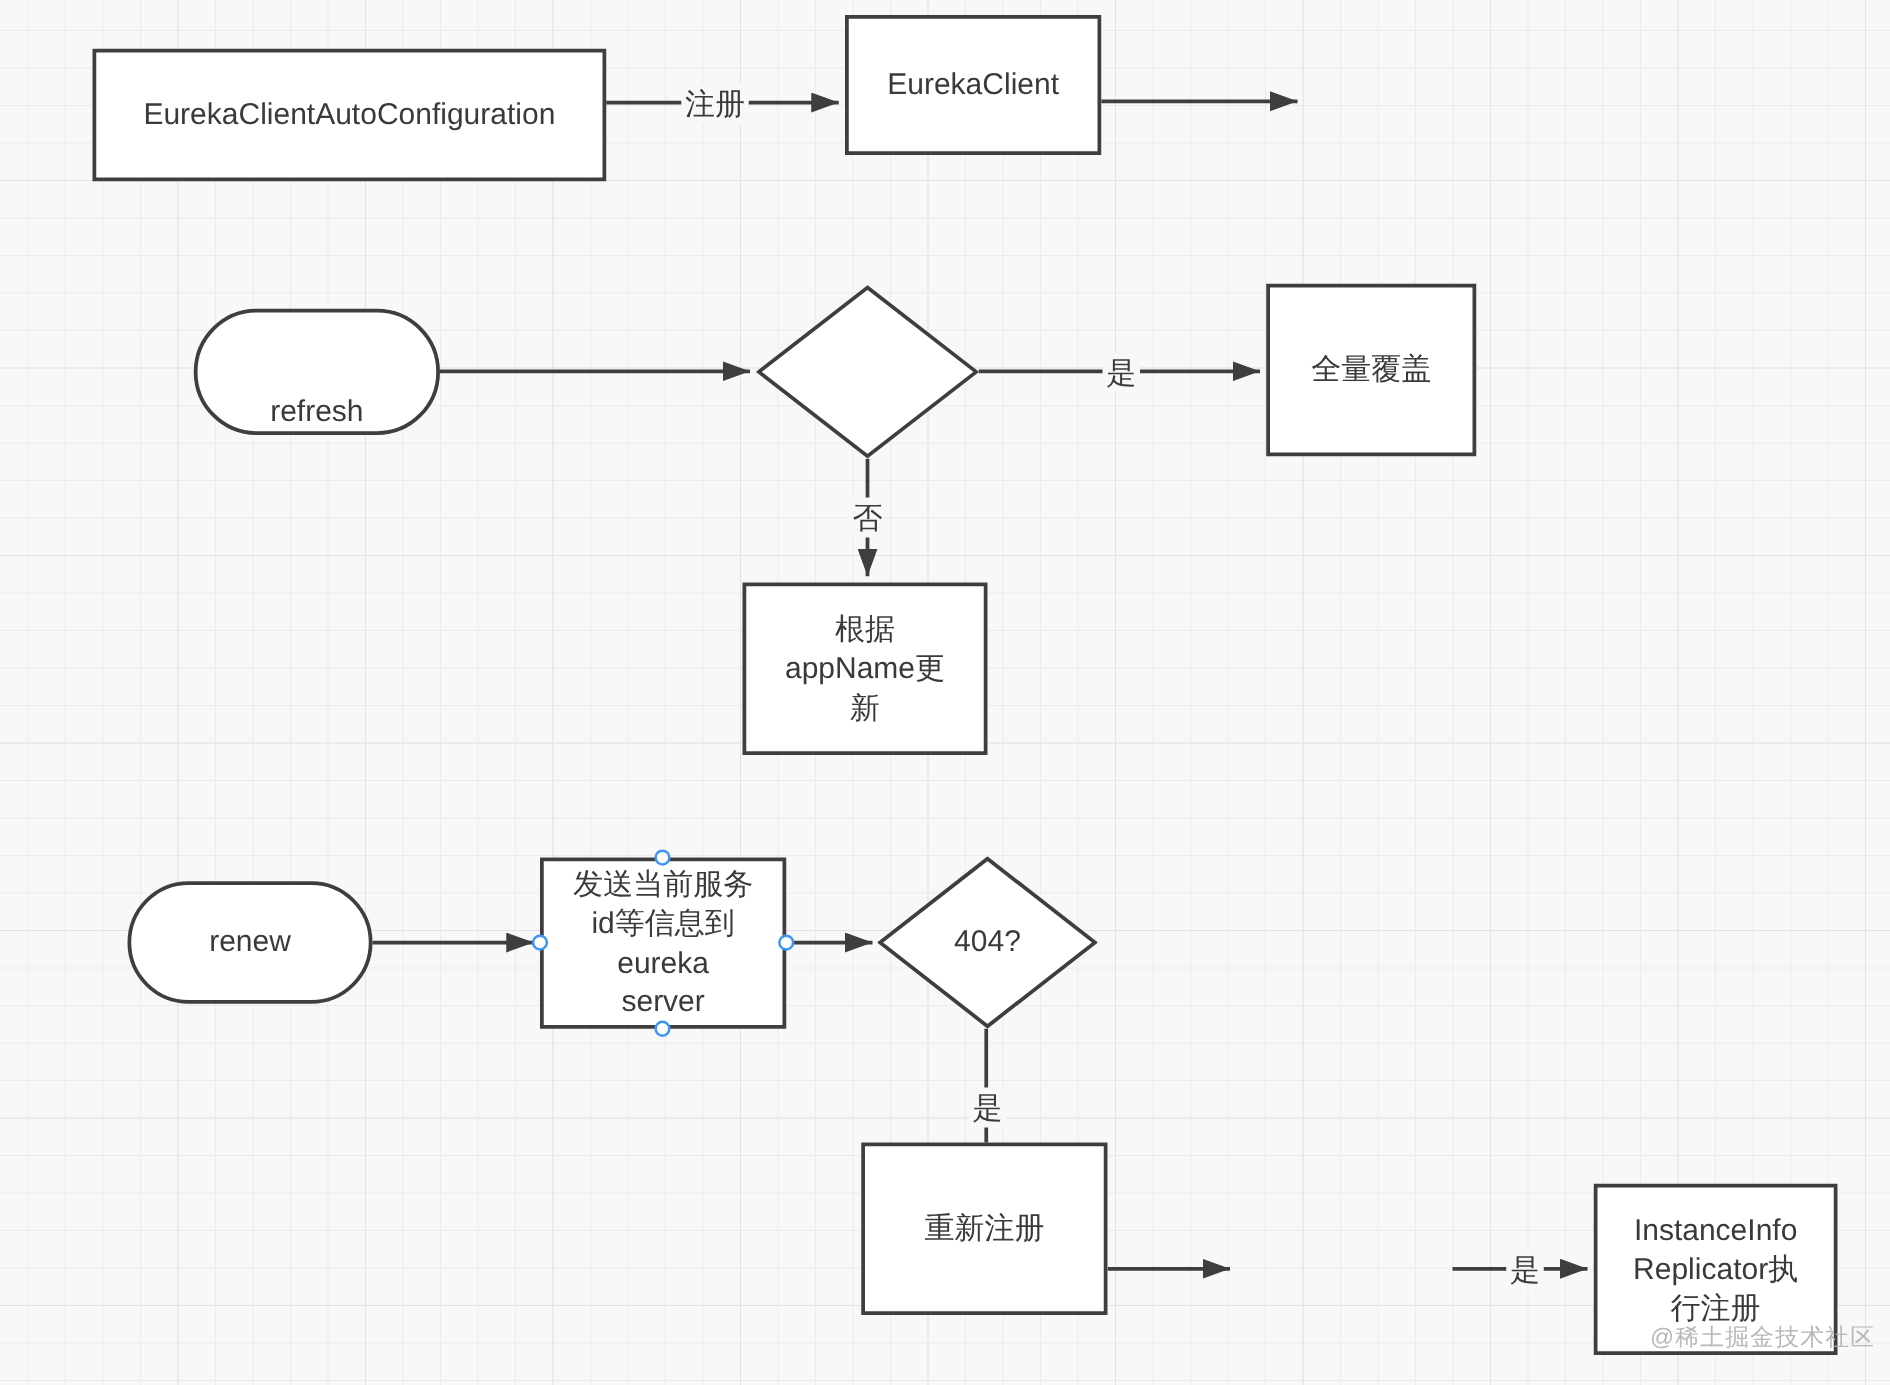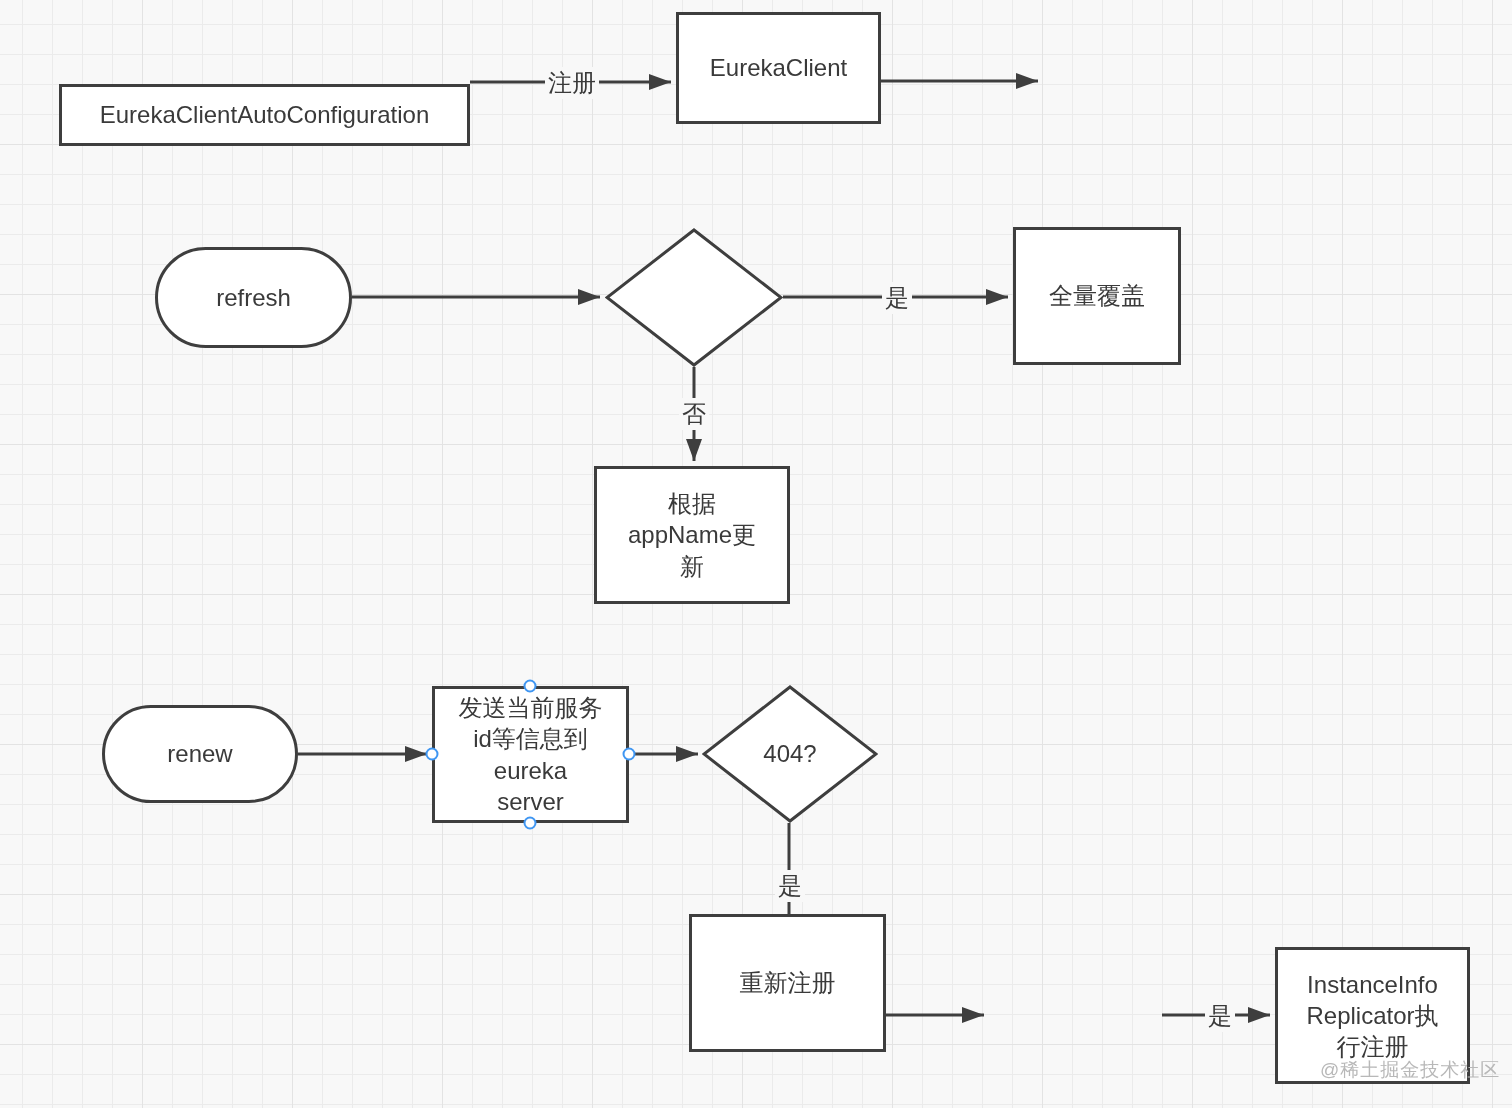--- a/index.html
+++ b/index.html
@@ -67,30 +67,30 @@
     <line x1="886" y1="1015" x2="984" y2="1015" marker-end="url(#ah)"></line>
     <line x1="1162" y1="1015" x2="1270" y2="1015" marker-end="url(#ah)"></line>
   </svg>
 
   <span class="edge-label" style="left:572px;top:83px;">注册</span>
   <span class="edge-label" style="left:897px;top:298px;">是</span>
   <span class="edge-label" style="left:694px;top:414px;">否</span>
   <span class="edge-label" style="left:790px;top:886px;">是</span>
   <span class="edge-label" style="left:1220px;top:1016px;">是</span>
 
-  <div class="node rect" style="left:59px;top:39px;width:411px;height:62px;margin-top:45px;">
+  <div class="node rect" style="left:74px;top:39px;width:411px;height:106px;">
     <span class="lbl">EurekaClientAutoConfiguration</span>
   </div>
 
   <div class="node rect" style="left:676px;top:12px;width:205px;height:112px;">
     <span class="lbl">EurekaClient</span>
   </div>
 
 
-  <div class="node stadium" style="left:155px;top:247px;width:197px;height:101px;">
+  <div class="node stadium" style="left:155px;top:247px;width:197px;height:101px;align-items:flex-end;">
     <span class="lbl">refresh</span>
   </div>
 
   <div class="node diamond" style="left:605px;top:228px;width:178px;height:139px;">
     <svg viewBox="0 0 178 139">
       <polygon points="89,2 176,69.5 89,137 2,69.5" fill="#ffffff" stroke="#3e3e3e" stroke-width="3"></polygon>
     </svg>
   </div>
 
   <div class="node rect" style="left:1013px;top:227px;width:168px;height:138px;">

